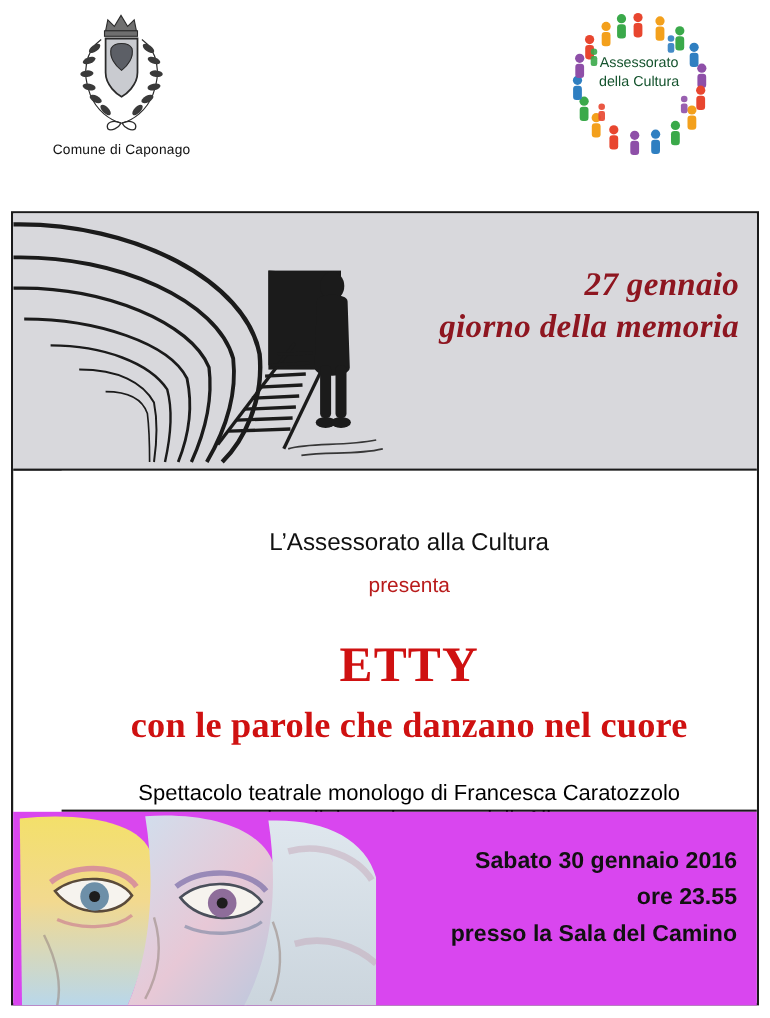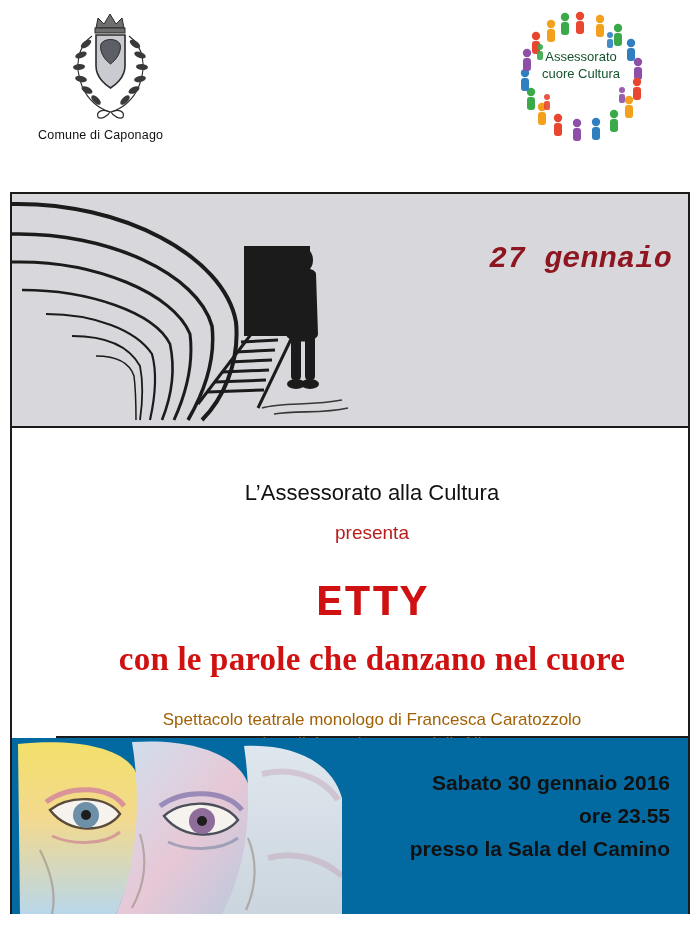--- a/index.html
+++ b/index.html
@@ -20,21 +20,21 @@
     position: relative;
     width: 700px;
     height: 180px;
   }
 
   .comune-block {
     position: absolute;
     left: 38px;
     top: 8px;
     width: 145px;
-    text-align: left;
+    text-align: center;
   }
   .comune-caption {
     font-size: 12.5px;
     color: #111;
     margin-top: 4px;
     letter-spacing: 0.2px;
     font-family: "Liberation Sans", sans-serif;
   }
 
   .assessorato-block {
@@ -74,21 +74,21 @@
     background: #d8d8dc;
     border-bottom: 2px solid #1b1b1b;
     overflow: hidden;
   }
   .memorial-date {
     position: absolute;
     right: 16px;
     top: 46px;
     text-align: right;
     color: #8e1620;
-    font-family: Liberation Mono, monospace;
+    font-family: Liberation Serif, serif;
     font-weight: bold;
     font-style: italic;
     font-size: 30px;
     line-height: 38px;
     letter-spacing: 0.3px;
   }
 
   
   .panel-mid {
     position: relative;
@@ -104,48 +104,48 @@
     font-size: 22px;
     color: #111;
     margin-top: 28px;
   }
   .presenta {
     font-size: 19px;
     color: #b91c1c;
     margin-top: 16px;
   }
   .show-title {
-    font-family: Liberation Mono, monospace;
+    font-family: Liberation Serif, serif;
     font-weight: bold;
     color: #cf1111;
     font-size: 45px;
     letter-spacing: 1px;
     margin-top: 34px;
   }
   .show-subtitle {
     font-family: "Liberation Serif", serif;
     font-weight: bold;
     color: #cf1111;
     font-size: 33px;
     margin-top: 12px;
     letter-spacing: 0.2px;
     text-align: center;
   }
   .credits {
-    font-size: 17px;
-    color: #a16207;
+    font-size: 20px;
+    color: #000000;
     line-height: 24px;
     margin-top: 30px;
   }
 
   
   .panel-bottom {
     position: relative;
     height: 176px;
-    background: #0369a1;
+    background: #d946ef;
     overflow: hidden;
   }
   .event-info {
     position: absolute;
     right: 18px;
     top: 28px;
     text-align: right;
     font-size: 21px;
     font-weight: bold;
     color: #111;
@@ -296,21 +296,21 @@
             </g>
           <g fill="#3aa94a" opacity="0.9">
               <circle cx="50" cy="45" r="3"></circle>
               <rect x="47" y="49" width="6" height="9" rx="2"></rect>
             </g>
         </g>
       </svg>
     </div>
     <div class="assessorato-text">
       <div>Assessorato</div>
-      <div>cuore Cultura</div>
+      <div>della Cultura</div>
     </div>
   </div>
 </div>
 
 <div class="poster">
 
   <div class="panel-top">
     <div style="position:absolute;left:0;top:0;">
       <svg width="360" height="230" viewBox="0 0 360 230" xmlns="http://www.w3.org/2000/svg">
 
@@ -350,20 +350,21 @@
         </g>
 
         <g stroke="#1b1b1b" stroke-width="1.6" fill="none" opacity="0.85">
           <path d="M250 214 C270 208 300 212 330 206"></path>
           <path d="M262 220 C286 216 310 220 336 214"></path>
         </g>
       </svg>
     </div>
     <div class="memorial-date">
       <div>27 gennaio</div>
+      <div>giorno della memoria</div>
     </div>
   </div>
 
   <div class="panel-mid">
     <div class="presenter">L’Assessorato alla Cultura</div>
     <div class="presenta">presenta</div>
     <div class="show-title">ETTY</div>
     <div class="show-subtitle">con le parole che danzano nel cuore</div>
     <div class="credits">
       <div>Spettacolo teatrale monologo di Francesca Caratozzolo</div>

